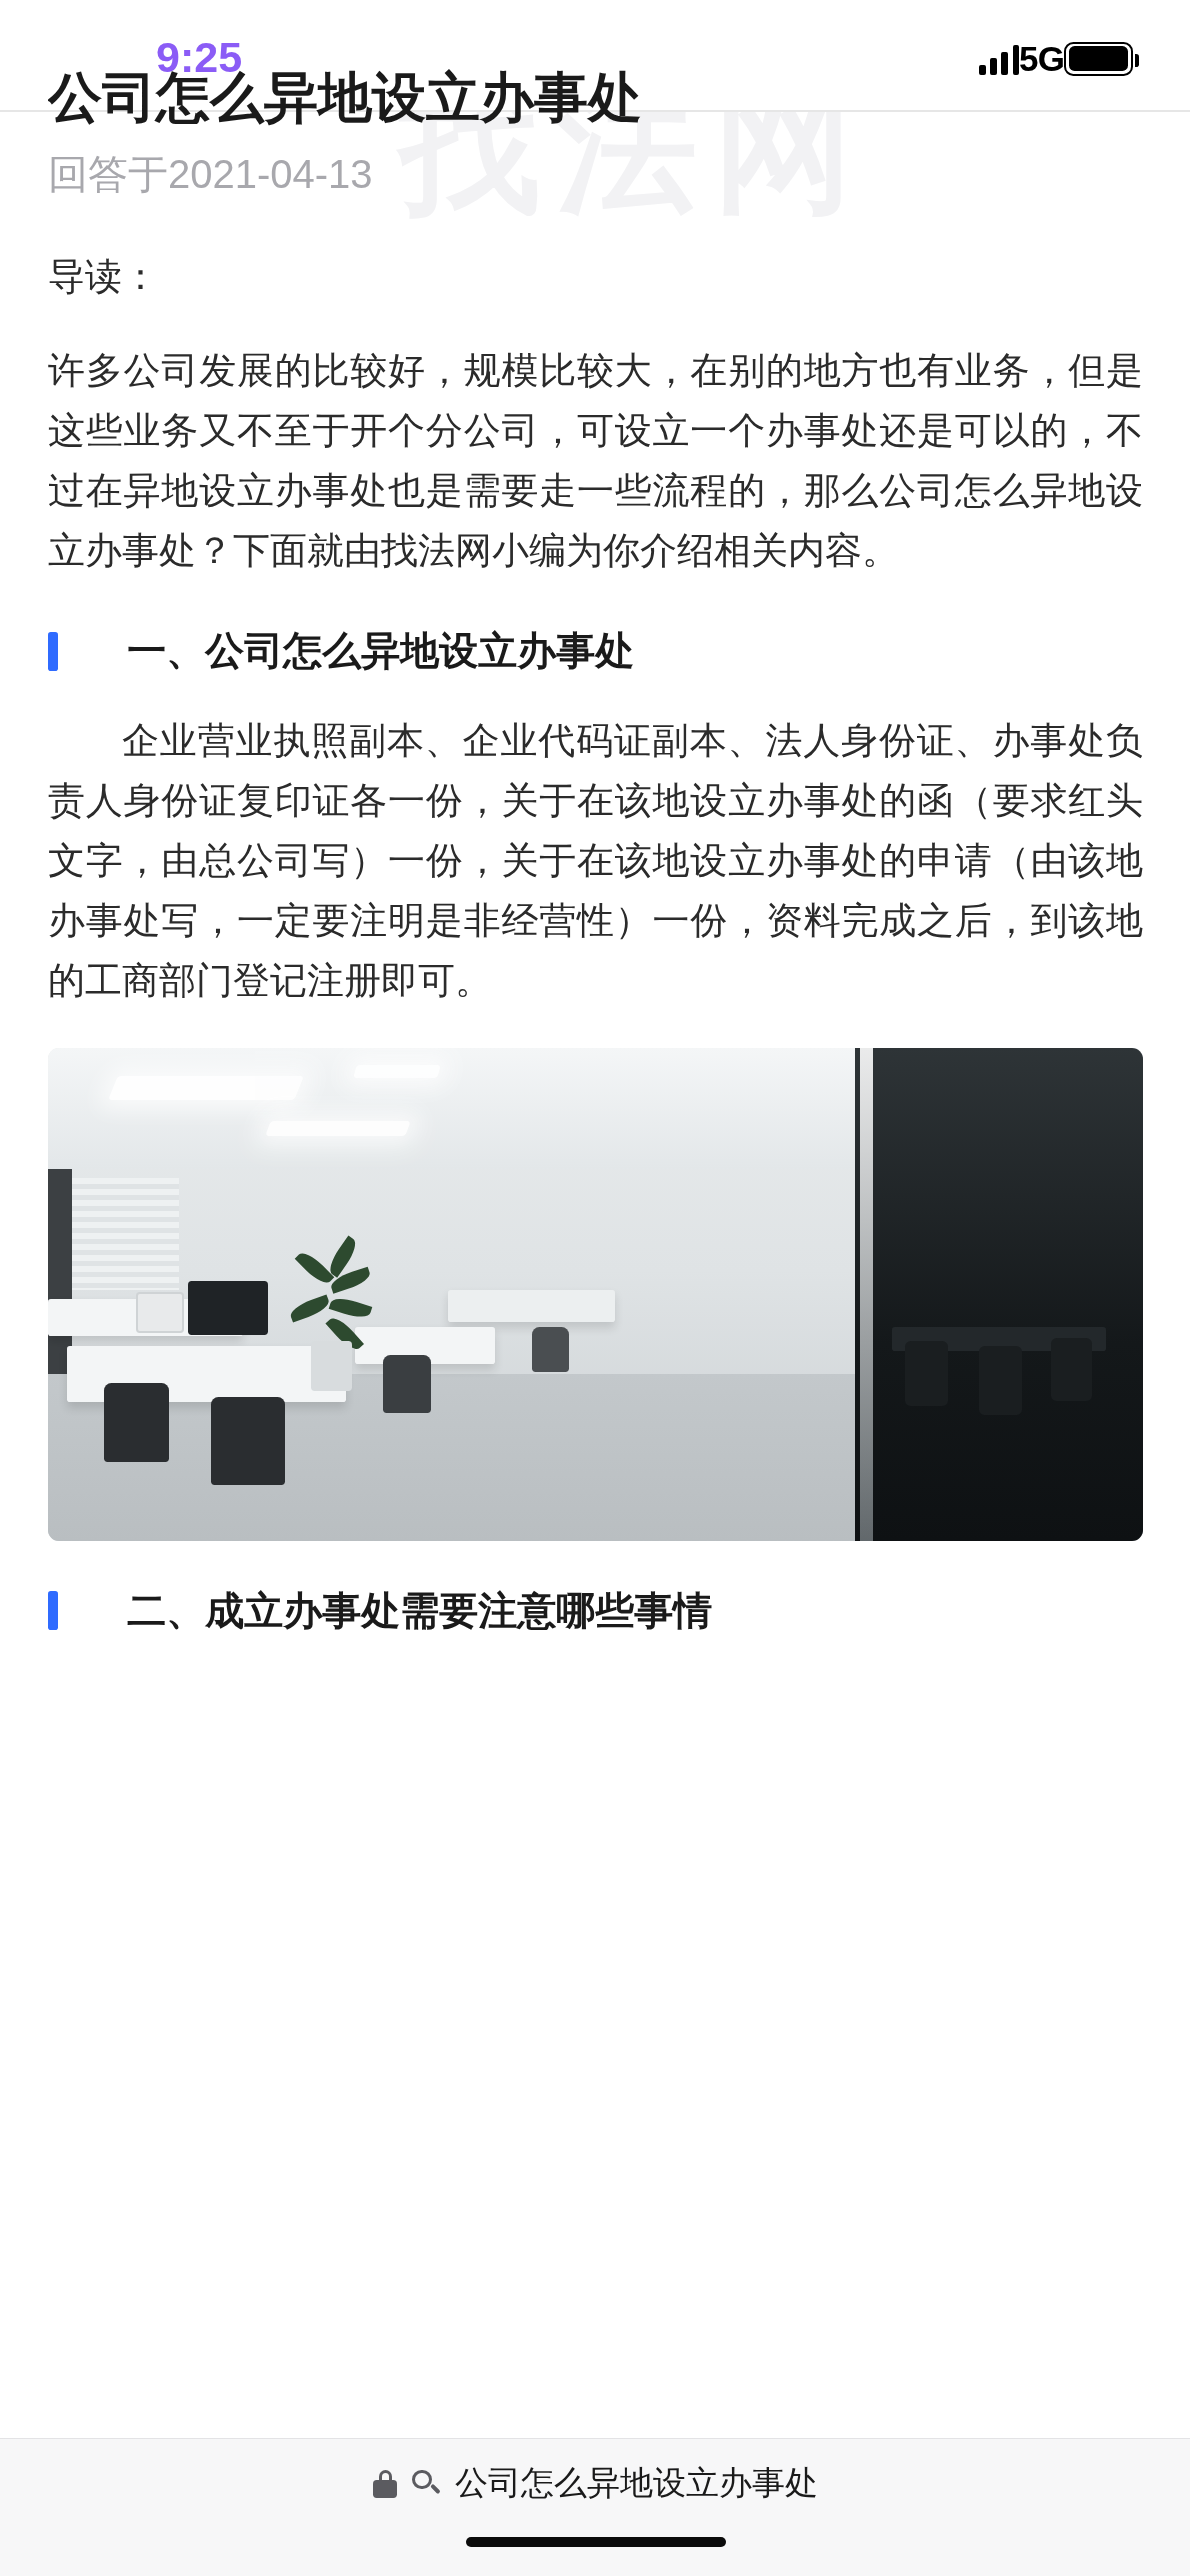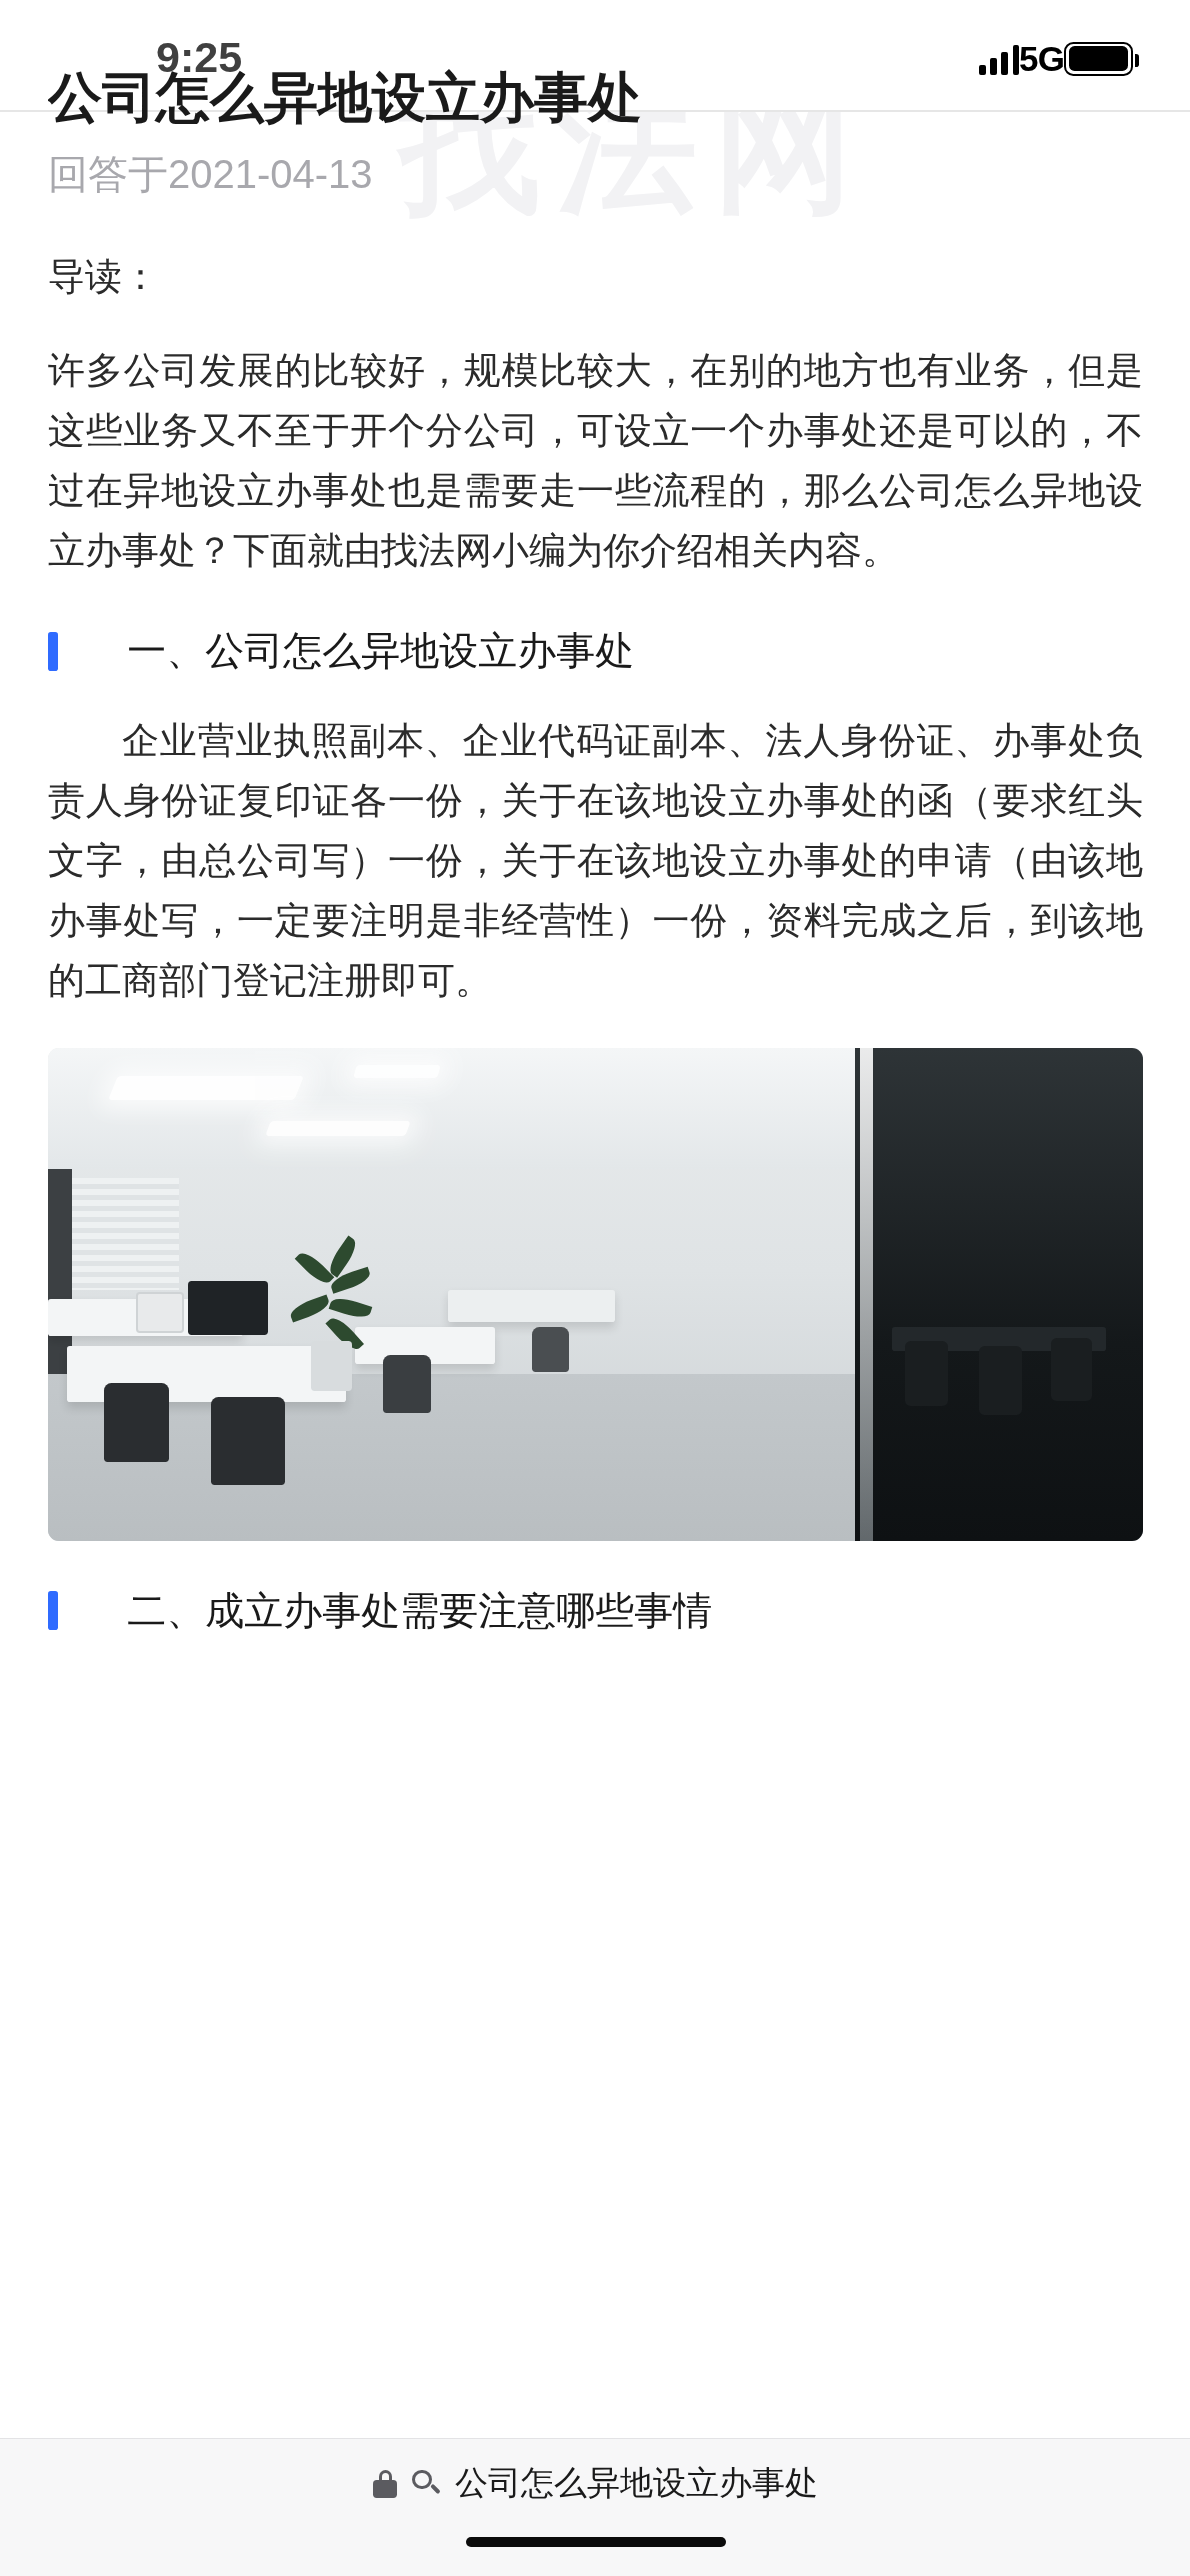--- a/index.html
+++ b/index.html
@@ -20,21 +20,21 @@
     background: #ffffff;
     display: flex;
     align-items: center;
     justify-content: space-between;
     padding: 0 58px 0 0;
     position: relative;
   }
   .status-time {
     font-size: 43px;
     font-weight: bold;
-    color: #404040;
+    color: #8b5cf6;
     letter-spacing: 0px;
     margin-left: 156px;
     margin-top: 5.6px;
   }
   .status-right {
     display: flex;
     align-items: center;
     margin-top: 7.4px;
   }
   .signal-bars {
@@ -154,21 +154,21 @@
   }
   .section-heading .bar {
     width: 10.2px;
     height: 39px;
     background: #2f6bff;
     border-radius: 2.8px;
     flex: none;
   }
   .section-heading .htext {
     font-size: 39px;
-    font-weight: normal;
+    font-weight: bold;
     color: #1a1a1a;
     margin-left: 69px;
   }
 
   .photo {
     width: 100%;
     height: 493px;
     border-radius: 11px;
     margin: 16.7px 0 28px 0;
     overflow: hidden;

